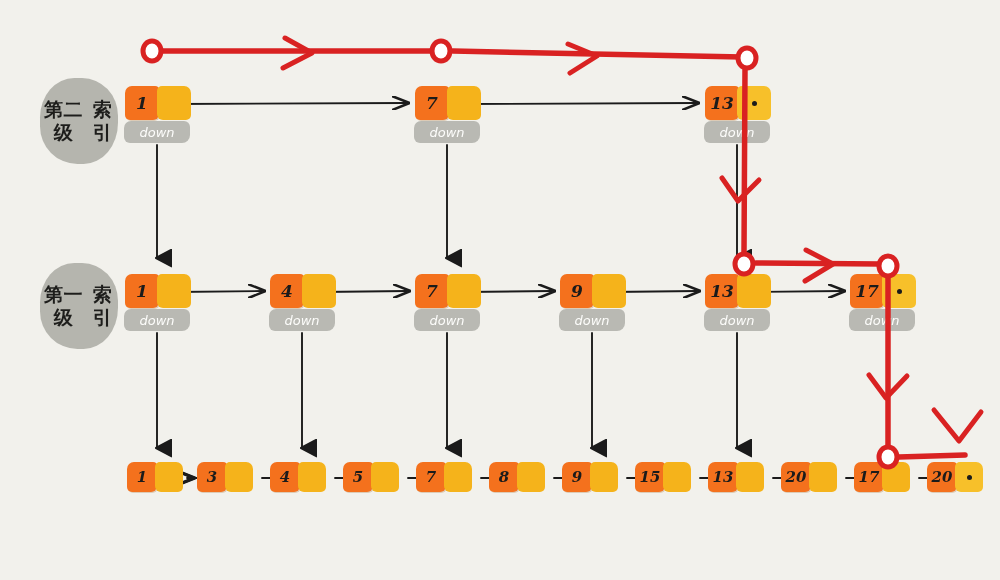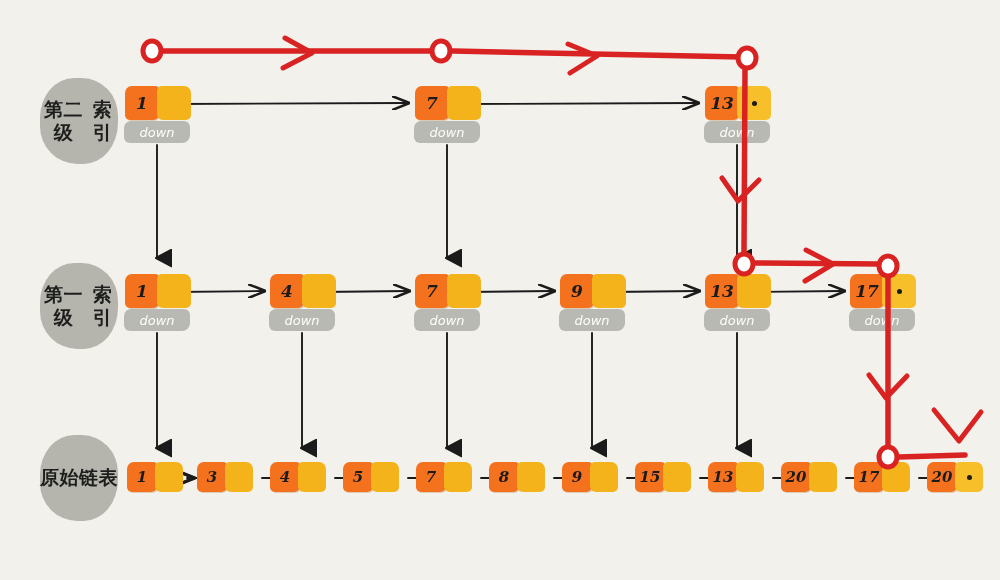--- a/index.html
+++ b/index.html
@@ -173,24 +173,20 @@
   </svg>
 
   <div class="row-label" style="left:40px; top:78px;">
     <span>第二级</span>
     <span>索引</span>
   </div>
   <div class="row-label" style="left:40px; top:263px;">
     <span>第一级</span>
     <span>索引</span>
   </div>
-  <div class="row-label" style="left:40px; top:435px;">
-    <span>原始</span>
-    <span>链表</span>
-  </div>
 
   <div id="row-level2">
       <div class="node big" style="left: 125px; top: 86px;">
         <div class="key">1</div>
         <div class="ptr"></div>
       </div>
       <div class="downbox" style="left: 124px; top: 121px;">down</div>
       <div class="node big" style="left: 415px; top: 86px;">
         <div class="key">7</div>
         <div class="ptr"></div>

